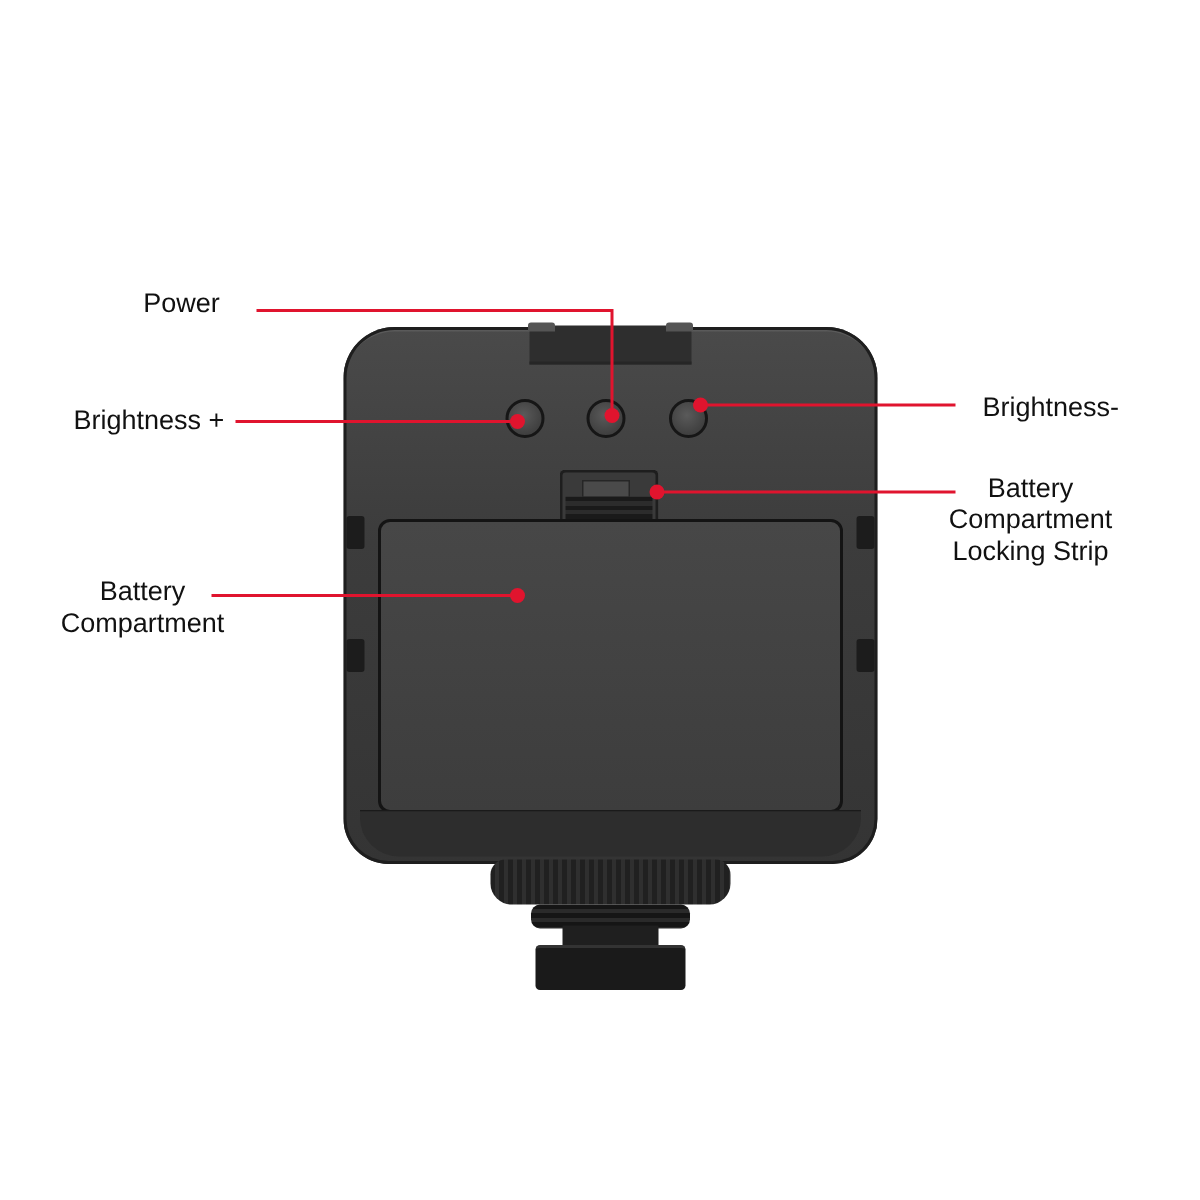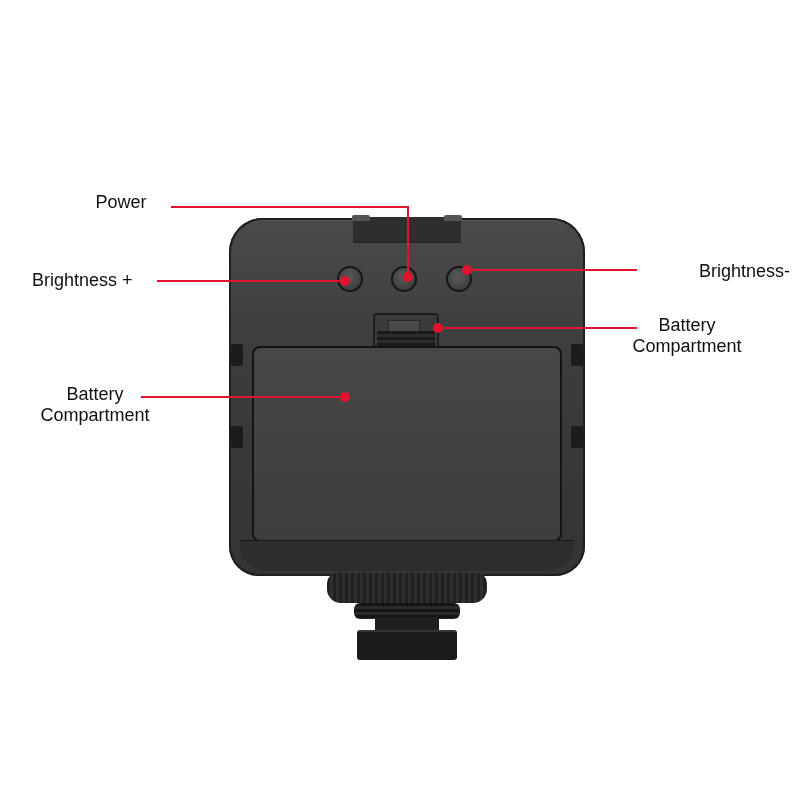--- a/index.html
+++ b/index.html
@@ -107,35 +107,36 @@
   <div class="mount-stem"></div>
   <div class="mount-shoe"></div>
 
   <div class="label" style="left:55px; top:192px; width:132px;">
     <div>Power</div>
   </div>
   <div class="line" style="left:171px; top:206px; width:237px; height:2px;"></div>
   <div class="line" style="left:407px; top:206px; width:2px; height:72px;"></div>
   <div class="dot" style="left:403px; top:272px;"></div>
 
-  <div class="label" style="left:32px; top:270px;">
+  <div class="label" style="left:49px; top:270px;">
     <div>Brightness +</div>
   </div>
   <div class="line" style="left:157px; top:280px; width:188px; height:2px;"></div>
   <div class="dot" style="left:340px; top:276px;"></div>
 
-  <div class="label" style="left:655px; top:261px;margin-left:44px;">
+  <div class="label" style="left:655px; top:261px;">
     <div>Brightness-</div>
   </div>
   <div class="line" style="left:467px; top:269px; width:170px; height:2px;"></div>
   <div class="dot" style="left:462px; top:265px;"></div>
 
   <div class="label" style="left:622px; top:315px; width:130px;">
     <div>Battery</div>
     <div>Compartment</div>
+    <div>Locking Strip</div>
   </div>
   <div class="line" style="left:438px; top:327px; width:199px; height:2px;"></div>
   <div class="dot" style="left:433px; top:323px;"></div>
 
   <div class="label" style="left:30px; top:384px; width:130px;">
     <div>Battery</div>
     <div>Compartment</div>
   </div>
   <div class="line" style="left:141px; top:396px; width:205px; height:2px;"></div>
   <div class="dot" style="left:340px; top:392px;"></div>

